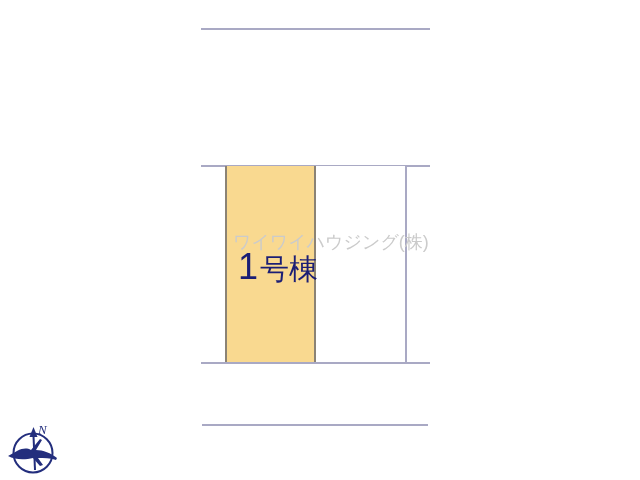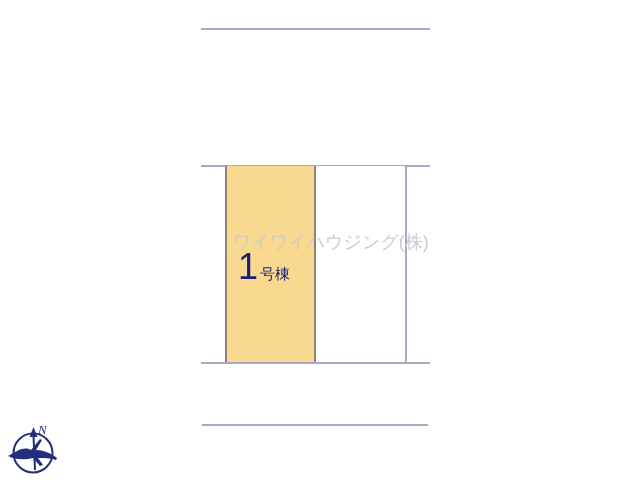--- a/index.html
+++ b/index.html
@@ -59,21 +59,21 @@
     align-items:baseline;
     color:var(--label,#1b1e75);
     white-space:nowrap;
   }
   .building-label .num{
     font-size:36px;
     line-height:1;
     letter-spacing:2px;
   }
   .building-label .suffix{
-    font-size:15px;
+    font-size:29px;
     line-height:1;
   }
   .compass{
     position:absolute;
     left:7px;top:420px;
     width:52px;height:58px;
   }
 </style>
 </head>
 <body>

